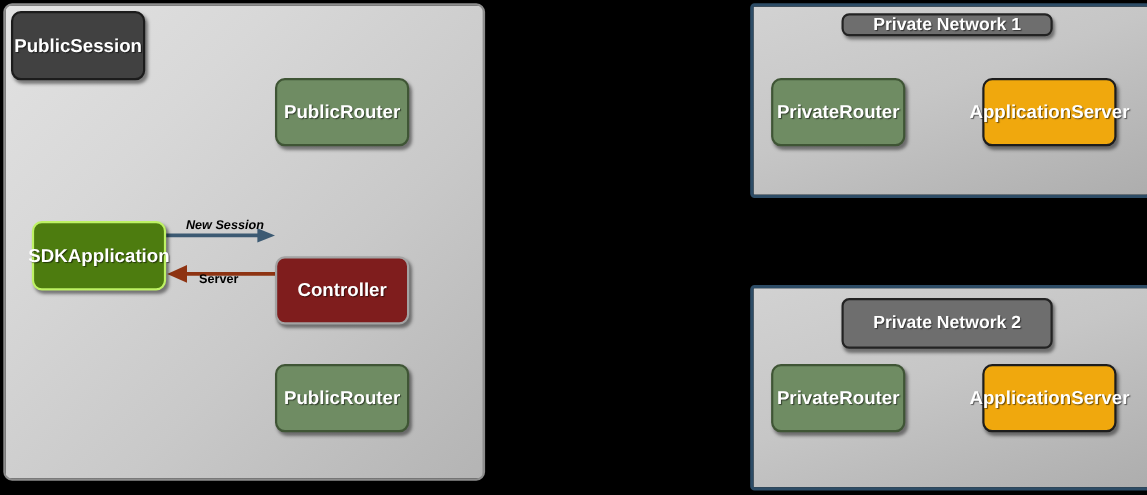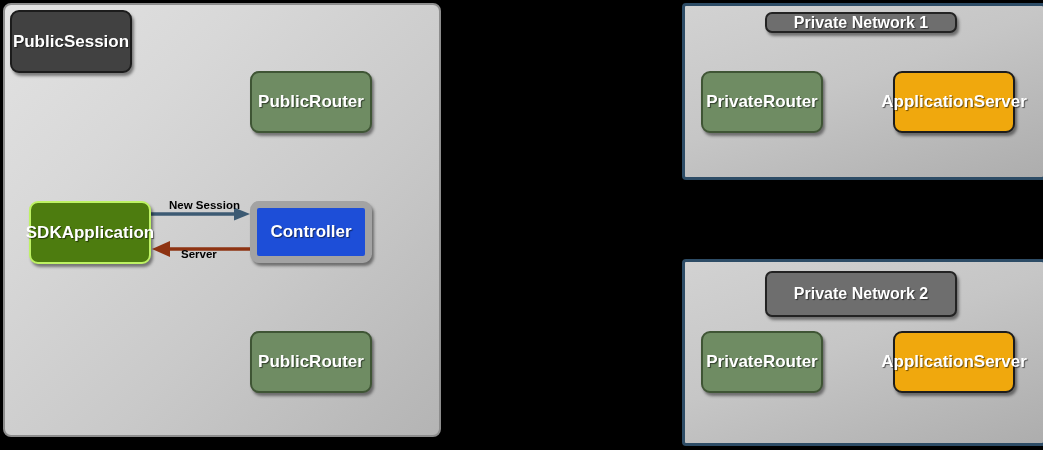--- a/index.html
+++ b/index.html
@@ -65,21 +65,21 @@
     text-shadow: 1px 1px 1px rgba(0,0,0,0.55);
     box-shadow: 2px 3px 3px rgba(0,0,0,0.45);
     user-select: none;
   }
   .node .ln { display: block; white-space: nowrap; }
 
   
   .n-dark   { background: #414141; border: 2px solid #1c1c1c; }
   .n-green  { background: #6f8c63; border: 2px solid #3f5535; }
   .n-slate  { background: #4d7c0f; border: 2px solid #bef264; }
-  .n-rust   { background: #1d4ed8; border: 7px solid #a3a3a3; }
+  .n-rust   { background: #7f1d1d; border: 2px solid #a3a3a3; margin-top: 32px; }
   .n-orange { background: #f0a80d; border: 2px solid #1d1d1d; }
   .n-badge  { background: #6e6e6e; border: 2px solid #232323; border-radius: 7px; }
 
   
   #public-internet { left: 10px;  top: 10px;  width: 122px; height: 63px; font-size: 17px; }
   #public-router-top { left: 250px; top: 71px; width: 122px; height: 62px; font-size: 17px; }
   #public-router-bottom { left: 250px; top: 331px; width: 122px; height: 62px; font-size: 17px; }
   #sdk-application { left: 29px;  top: 201px; width: 122px; height: 63px; font-size: 17px; }
   #controller      { left: 250px; top: 201px; width: 122px; height: 62px; font-size: 17px; }
 
@@ -102,21 +102,21 @@
     pointer-events: none;
   }
   .arrow-label {
     position: absolute;
     font-size: 11.5px;
     font-weight: bold;
     color: #000000;
     white-space: nowrap;
     user-select: none;
   }
-  #label-new-session { left: 169px; top: 199px; }
+  #label-new-session { left: 169px; top: 199px; font-style: italic; }
   #label-session     { left: 181px; top: 248px; }
 </style>
 </head>
 <body>
 
 <div class="panel panel-public"></div>
 
 <div class="panel panel-private panel-private-1"></div>
 <div class="panel panel-private panel-private-2"></div>
 

